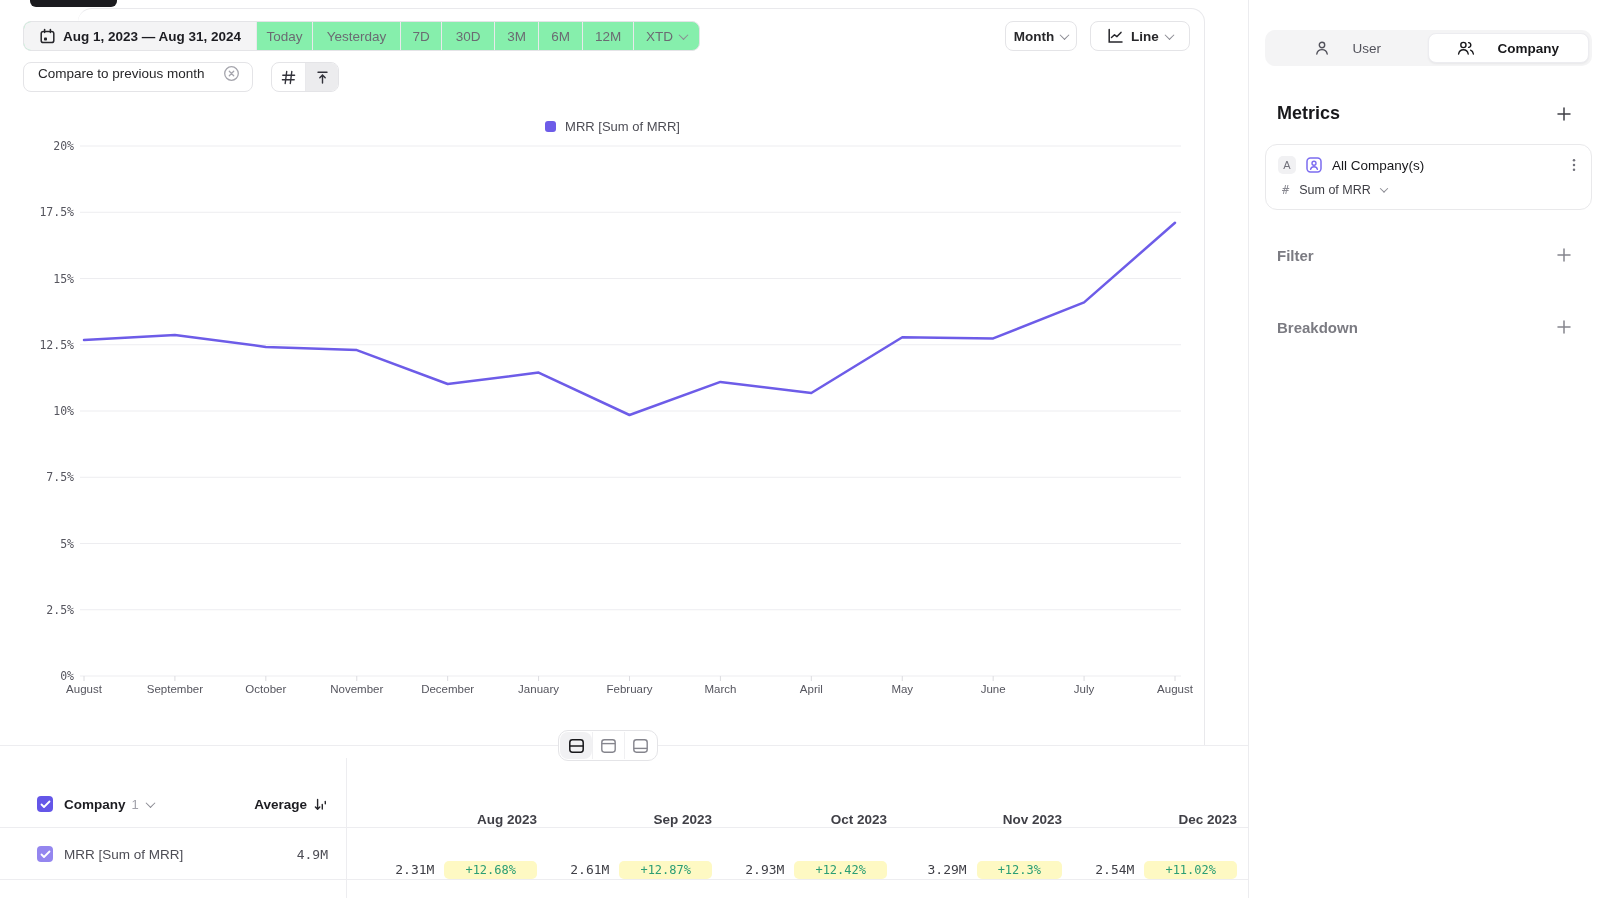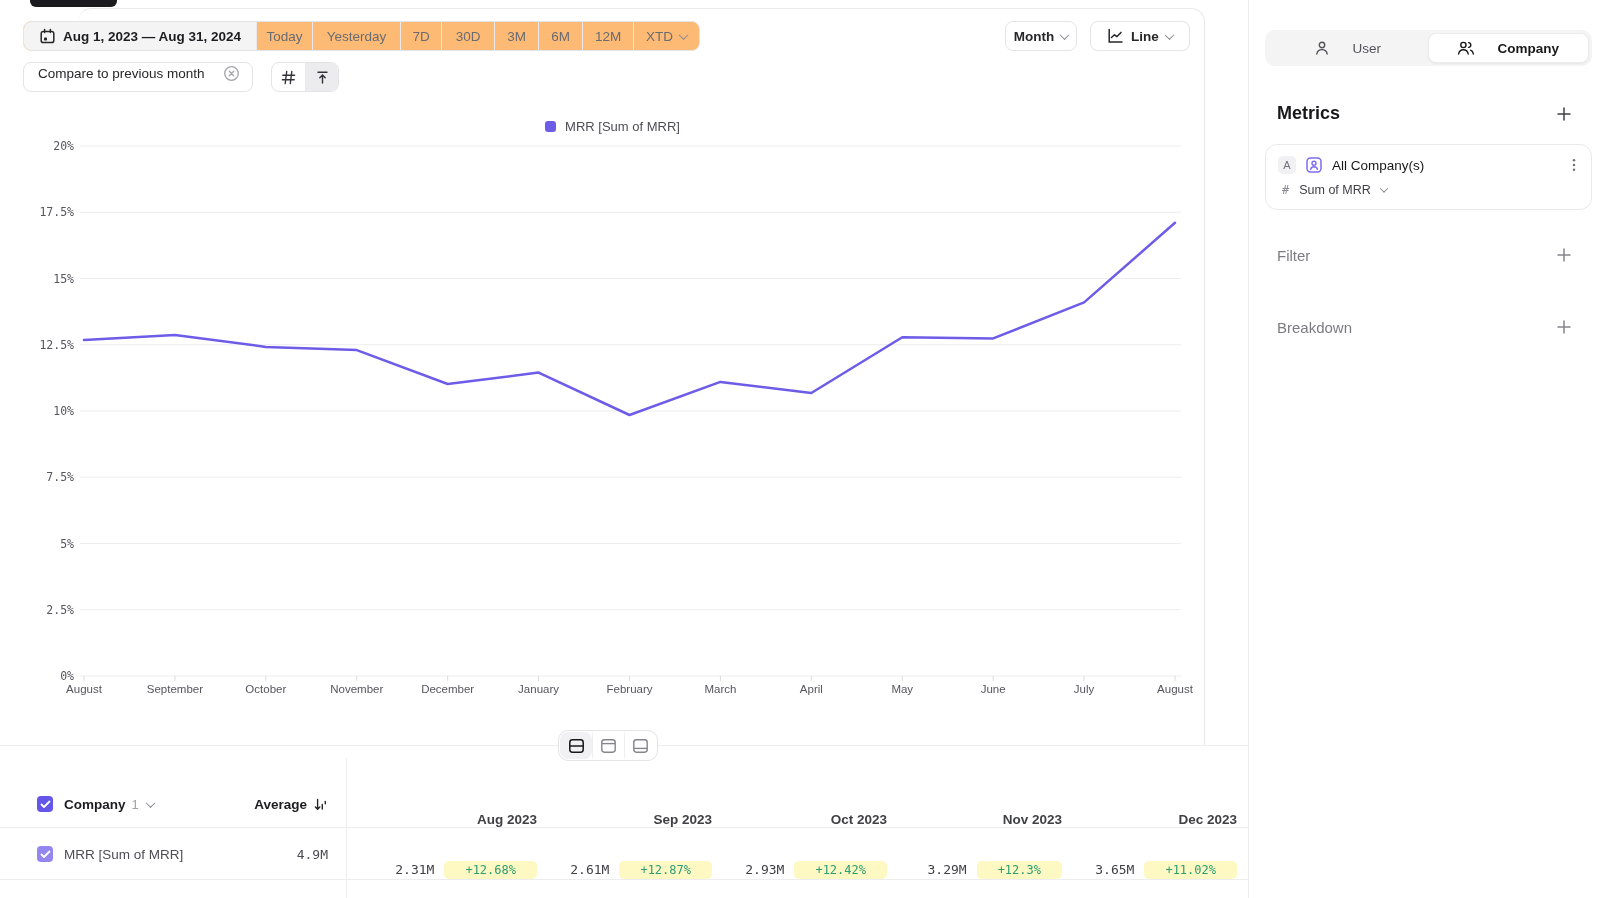--- a/index.html
+++ b/index.html
@@ -6,21 +6,21 @@
   html,body { width:1600px; height:898px; background:#ffffff; overflow:hidden;
     font-family:"Liberation Sans", sans-serif; -webkit-font-smoothing:antialiased; }
   .abs { position:absolute; }
   #stage { position:relative; width:1600px; height:898px; background:#fff; }
 
   
   #main { position:absolute; left:0; top:0; width:1248px; height:898px; }
   #top-fragment { left:30px; top:0; width:87px; height:7px; background:#1b1b1f; border-radius:0 0 6px 6px; }
   #canvas-card { left:78px; top:8px; width:1127px; height:737px;
     border:1px solid #e9e9ec; border-left:none; border-bottom:none; border-radius:14px 14px 0 0; }
-  #range-group { left:23px; top:21px; height:30px; border:1px solid #e4e4e7; border-radius:8px; background:#fdba74; display:flex; }
+  #range-group { left:23px; top:21px; height:30px; border:1px solid #e4e4e7; border-radius:8px; background:#86efac; display:flex; }
   .range-seg { display:flex; align-items:center; justify-content:center; gap:7px; height:28px;
     font-size:13.5px; color:#6b6b72; border-left:1px solid #e9e9ec; cursor:pointer; padding:0 2px; }
   .range-seg:first-child { border-left:none; background:#f4f4f5; border-radius:7px 0 0 7px; color:#1c1c21; font-weight:bold; }
   .range-seg:last-child { border-radius:0 7px 7px 0; }
   .chip { left:23px; top:62px; width:230px; height:30px; border:1px solid #e4e4e7; border-radius:8px;
     background:#fff; display:flex; align-items:center; padding:0 12px 7px 14px; gap:8px; }
   .chip span.lbl { font-size:13.5px; color:#27272a; flex:1; }
   #icon-toggle { left:271px; top:62px; height:30px; width:68px; border:1px solid #e4e4e7; border-radius:8px;
     display:flex; overflow:hidden; background:#fff; }
   #icon-toggle .half { width:33px; display:flex; align-items:center; justify-content:center; cursor:pointer; }
@@ -72,21 +72,21 @@
   .badge { font-family:"DejaVu Sans Mono", monospace; font-size:12px; color:#2a9d74; background:#fef9c3;
     padding:2px 21px; border-radius:5px; }
 
   
   #sidebar { position:absolute; left:1248px; top:0; width:352px; height:898px; background:#fff; border-left:1px solid #ececef; }
   #seg-pill { position:absolute; left:16px; top:30px; width:327px; height:36px; background:#f4f4f5; border-radius:10px; display:flex; padding:3px; }
   .seg { flex:1; display:flex; align-items:center; justify-content:center; gap:22px; font-size:13.5px; color:#52525b; border-radius:8px; cursor:pointer; }
   .seg.active { background:#fff; color:#18181b; font-weight:bold; border:1px solid #ececf0; box-shadow:0 1px 2px rgba(0,0,0,.05); }
   .side-row { position:absolute; left:28px; width:296px; display:flex; align-items:center; justify-content:space-between; }
   .side-row .t-strong { font-size:18px; font-weight:bold; color:#18181b; }
-  .side-row .t-gray { font-size:15px; font-weight:normal; color:#7b7b82; }
+  .side-row .t-gray { font-size:15px; font-weight:bold; color:#7b7b82; }
   .plus-btn { width:18px; height:18px; display:flex; align-items:center; justify-content:center; cursor:pointer; }
   #metric-card { position:absolute; left:16px; top:144px; width:327px; height:66px; border:1px solid #e9e9eb; border-radius:12px; background:#fff; }
   #mc-row1 { position:absolute; left:12px; top:11px; right:10px; display:flex; align-items:center; gap:9px; }
   #mc-row1 .abadge { width:18px; height:18px; background:#f1f1f3; border-radius:5px; font-size:11px; color:#71717a;
     display:flex; align-items:center; justify-content:center; }
   #mc-row1 .mname { font-size:13.5px; color:#18181b; flex:1; }
   #mc-row2 { position:absolute; left:16px; top:38px; display:flex; align-items:center; gap:10px; }
   #mc-row2 .hash { font-family:"DejaVu Sans Mono", monospace; font-size:12px; color:#8a8a92; }
   #mc-row2 .agg { font-size:12.5px; color:#3f3f46; }
 </style>
@@ -296,21 +296,21 @@
           </div>
           <div class="mcell">
             <span class="val">2.93M</span>
             <span class="badge">+12.42%</span>
           </div>
           <div class="mcell">
             <span class="val">3.29M</span>
             <span class="badge">+12.3%</span>
           </div>
           <div class="mcell">
-            <span class="val">3.65M</span>
+            <span class="val">2.54M</span>
             <span class="badge">+11.02%</span>
           </div>
         </div>
     </div>
 
     <div id="tbl-vline" class="abs"></div>
   </div>
 
   <div id="sidebar">
     <div id="seg-pill">

